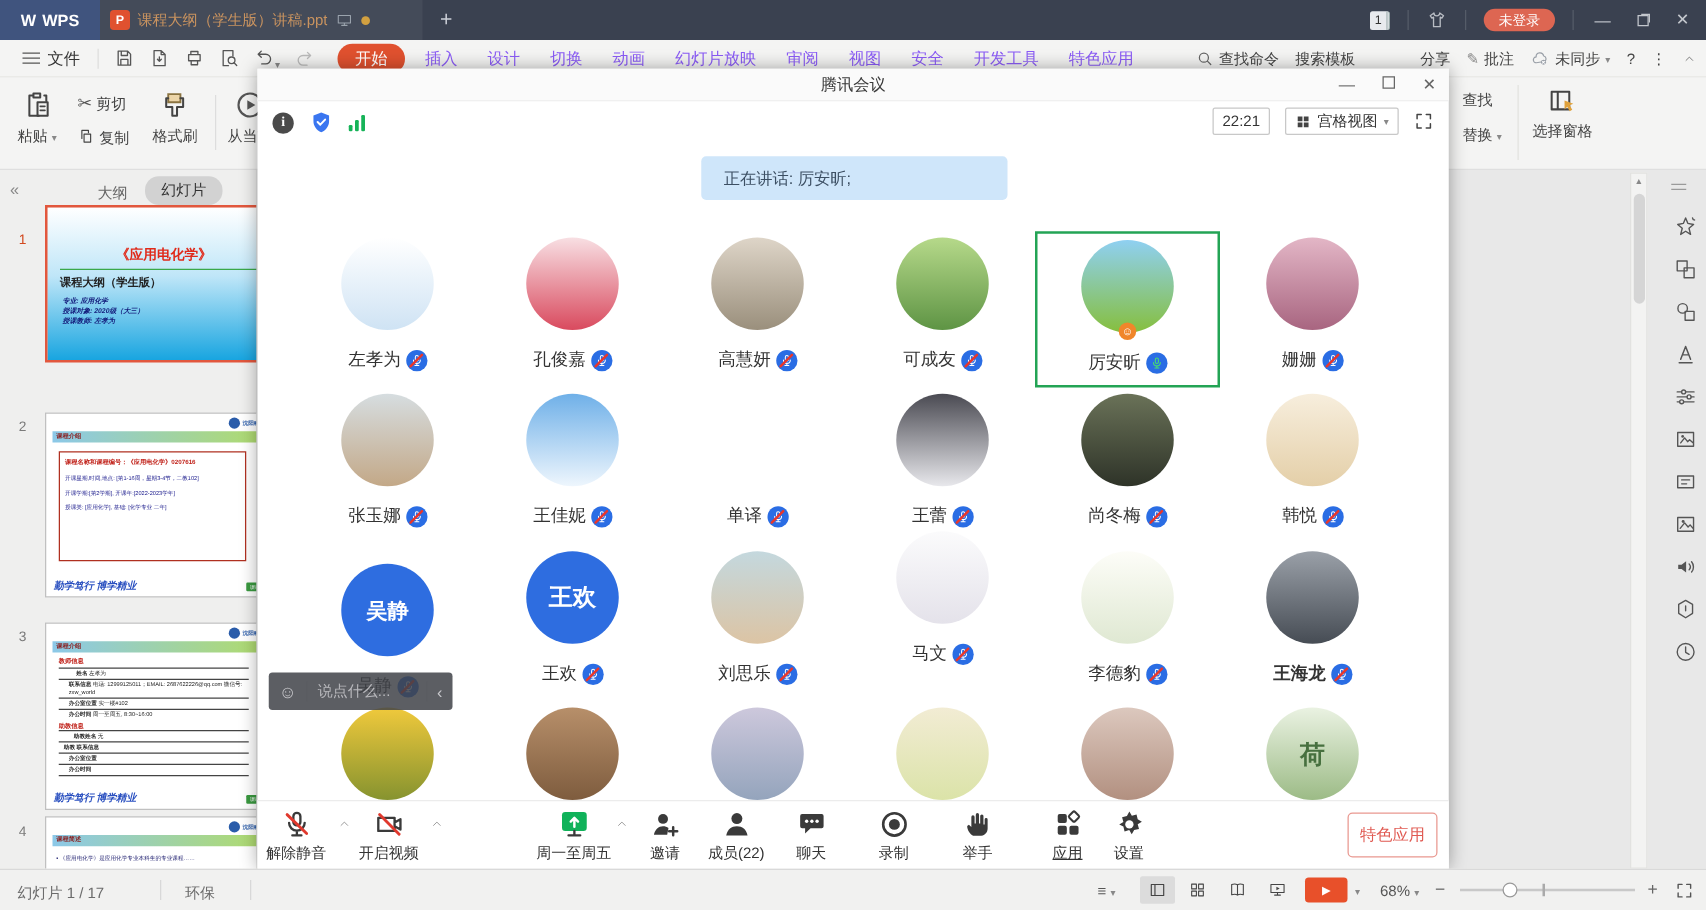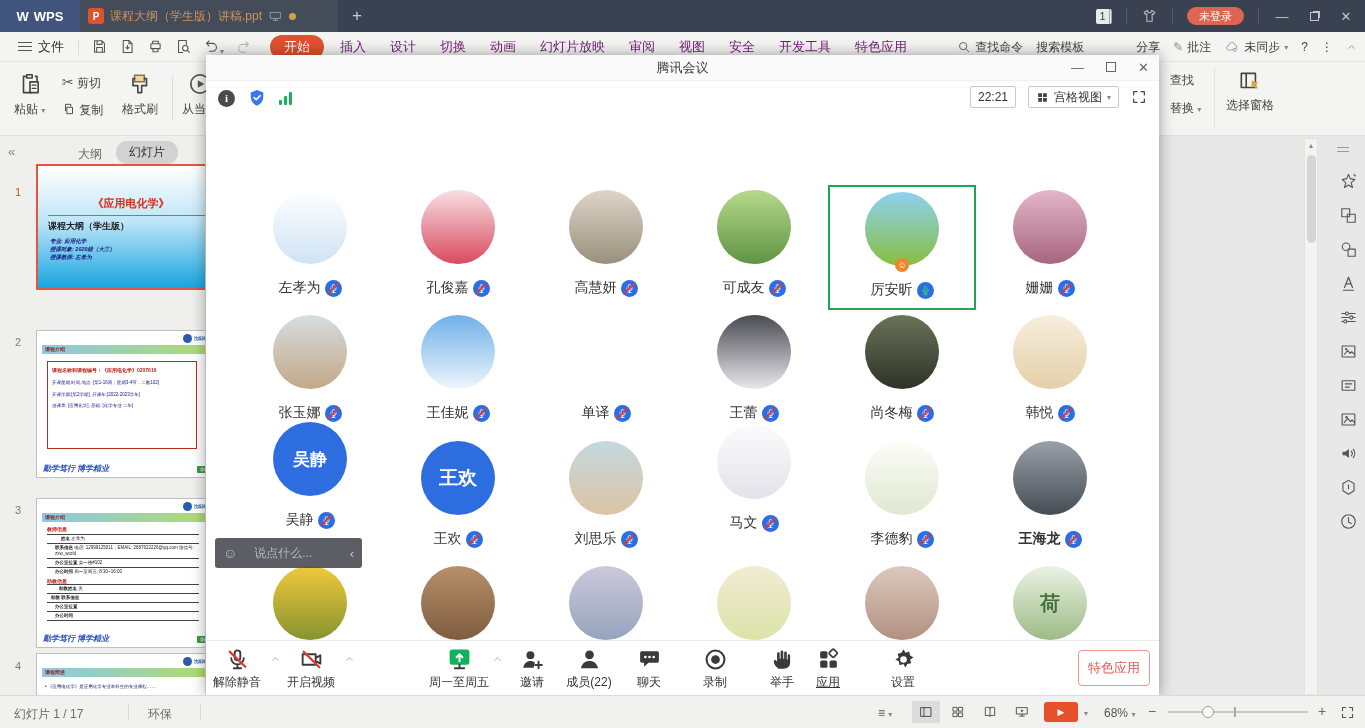--- a/index.html
+++ b/index.html
@@ -22,21 +22,21 @@
 .wctl{color:#c3c7cd;font-size:13px;width:18px;text-align:center}
 .sq{display:inline-block;width:9px;height:9px;border:1px solid #c3c7cd;box-shadow:2px -2px 0 -1px #c3c7cd}
 .tsep{width:1px;height:16px;background:#555c68}
 
 #menubar{position:absolute;left:0;top:32px;width:1365px;height:30px;background:#f4f4f3;border-bottom:1px solid #e6e6e4;display:flex;align-items:center}
 #filebtn{display:flex;align-items:center;gap:6px;padding:0 14px 0 18px;font-size:13px;color:#333}
 .ham{display:inline-block;width:14px}.ham i{display:block;height:1.6px;background:#555;margin:2.6px 0}
 .vsep{width:1px;height:16px;background:#ddd}
 #qicons{display:flex;align-items:center;gap:11px;padding:0 12px}
 #mtabs{display:flex;align-items:center;margin-left:6px}
-.tab{padding:4px 12px;font-size:13px;color:#701a75;white-space:nowrap}
+.tab{padding:4px 12px;font-size:13px;color:#8b5cf6;white-space:nowrap}
 .tab.active{background:#e0512f;color:#fff;border-radius:12px;padding:3px 14px;margin-right:4px}
 #mright{position:absolute;right:8px;top:32px;height:30px;display:flex;align-items:center;gap:13px;font-size:12px;color:#444}
 .mr-item{display:flex;align-items:center;gap:4px;white-space:nowrap}
 .dropc{font-size:8px;color:#888}
 
 #toolrow{position:absolute;left:0;top:62px;width:1365px;height:74px;background:#f4f4f3;border-bottom:1px solid #dfdfdf}
 .tr-label{font-size:12px;color:#444}
 
 #sidebar{position:absolute;left:0;top:136px;width:206px;height:559px;background:#efefee;overflow:hidden;border-right:1px solid #e0e0e0}
 .sdtab{font-size:12px;color:#666}
@@ -495,20 +495,23 @@
             <span class="dropc">▾</span>
           </span>
         <span class="ic" style="width:16px;height:16px;color:#444">
             <svg width="100%" height="100%" viewBox="0 0 24 24">
               <path d="M4 9V4h5M15 4h5v5M20 15v5h-5M9 20H4v-5" fill="none" stroke="currentColor" stroke-width="1.8" stroke-linecap="round" stroke-linejoin="round"></path>
             </svg>
           </span>
       </span>
     </div>
 
+    <div id="banner">
+        <span>正在讲话: 厉安昕;</span>
+      </div>
 
     <div id="pgrid">
         <div class="cell" style="left: 30px; top: 130px;">
           <div class="avatar" style="background: linear-gradient(rgb(255, 255, 255), rgb(207, 227, 244));"></div>
           <div class="nrow">
             <span class="pname">左孝为</span>
             <span class="micb">
               <span class="ic" style="width: 11px; height: 11px; color: rgb(255, 255, 255);">
                 <svg width="100%" height="100%" viewBox="0 0 24 24">
                   <rect x="9.3" y="3.2" width="5.4" height="9.6" rx="2.7" fill="none" stroke="currentColor" stroke-width="1.8"></rect>
@@ -676,21 +679,21 @@
               <span class="ic" style="width: 11px; height: 11px; color: rgb(255, 255, 255);">
                 <svg width="100%" height="100%" viewBox="0 0 24 24">
                   <rect x="9.3" y="3.2" width="5.4" height="9.6" rx="2.7" fill="none" stroke="currentColor" stroke-width="1.8"></rect>
                   <path d="M6 10.8a6 6 0 0 0 12 0M12 17v3.4M8.5 20.4h7" fill="none" stroke="currentColor" stroke-width="1.8" stroke-linecap="round" stroke-linejoin="round"></path>
                 </svg>
               </span>
               <span class="slash"></span>
             </span>
           </div>
         </div>
-        <div class="cell" style="left: 30px; top: 362px;">
+        <div class="cell" style="left: 30px; top: 391px;">
           <div class="avatar" style="background: linear-gradient(rgb(46, 109, 224), rgb(46, 109, 224)); color: rgb(255, 255, 255); font-size: 17px;">吴静</div>
           <div class="nrow">
             <span class="pname">吴静</span>
             <span class="micb">
               <span class="ic" style="width: 11px; height: 11px; color: rgb(255, 255, 255);">
                 <svg width="100%" height="100%" viewBox="0 0 24 24">
                   <rect x="9.3" y="3.2" width="5.4" height="9.6" rx="2.7" fill="none" stroke="currentColor" stroke-width="1.8"></rect>
                   <path d="M6 10.8a6 6 0 0 0 12 0M12 17v3.4M8.5 20.4h7" fill="none" stroke="currentColor" stroke-width="1.8" stroke-linecap="round" stroke-linejoin="round"></path>
                 </svg>
               </span>
@@ -887,21 +890,21 @@
           <span class="lbl">录制</span>
         </div>
         <div class="titem" style="left: 534px;">
           <span class="ic" style="width: 25px; height: 25px; color: rgb(58, 58, 58);">
             <svg width="100%" height="100%" viewBox="0 0 24 24">
               <path d="M8.2 20.8c-2.8-1.8-4.6-4.6-4.6-7.6l1.3-.9 1.9 1.7V6.3a1.25 1.25 0 0 1 2.5 0v5h.9V4.6a1.25 1.25 0 0 1 2.5 0v6.7h.9V5.6a1.25 1.25 0 0 1 2.5 0v6.5h.9V8.2a1.15 1.15 0 0 1 2.3 0v6.9c0 3.4-2.4 5.7-6.3 5.7z" fill="currentColor"></path>
             </svg>
           </span>
           <span class="lbl">举手</span>
         </div>
-        <div class="titem" style="left: 580px; text-decoration: underline;">
+        <div class="titem" style="left: 606px; text-decoration: underline;">
           <span class="ic" style="width: 25px; height: 25px; color: rgb(58, 58, 58);">
             <svg width="100%" height="100%" viewBox="0 0 24 24">
               <rect x="4" y="4" width="7" height="7" rx="1.5" fill="currentColor"></rect>
               <rect x="4" y="13" width="7" height="7" rx="1.5" fill="currentColor"></rect>
               <rect x="13" y="13" width="7" height="7" rx="1.5" fill="currentColor"></rect>
               <rect x="13.4" y="2.9" width="6.2" height="6.2" rx="1.2" fill="none" stroke="currentColor" stroke-width="1.6" transform="rotate(45 16.5 6)"></rect>
             </svg>
           </span>
           <span class="lbl">应用</span>
         </div>

